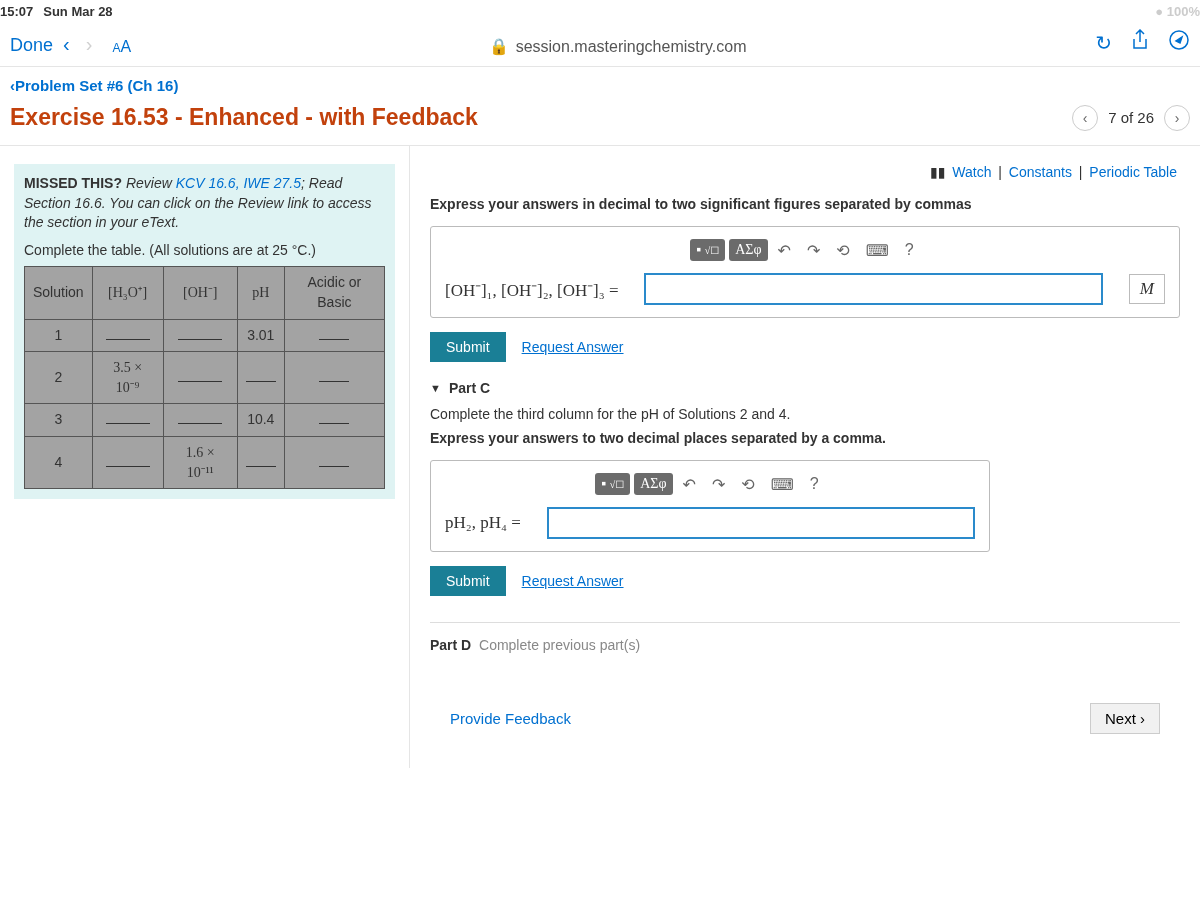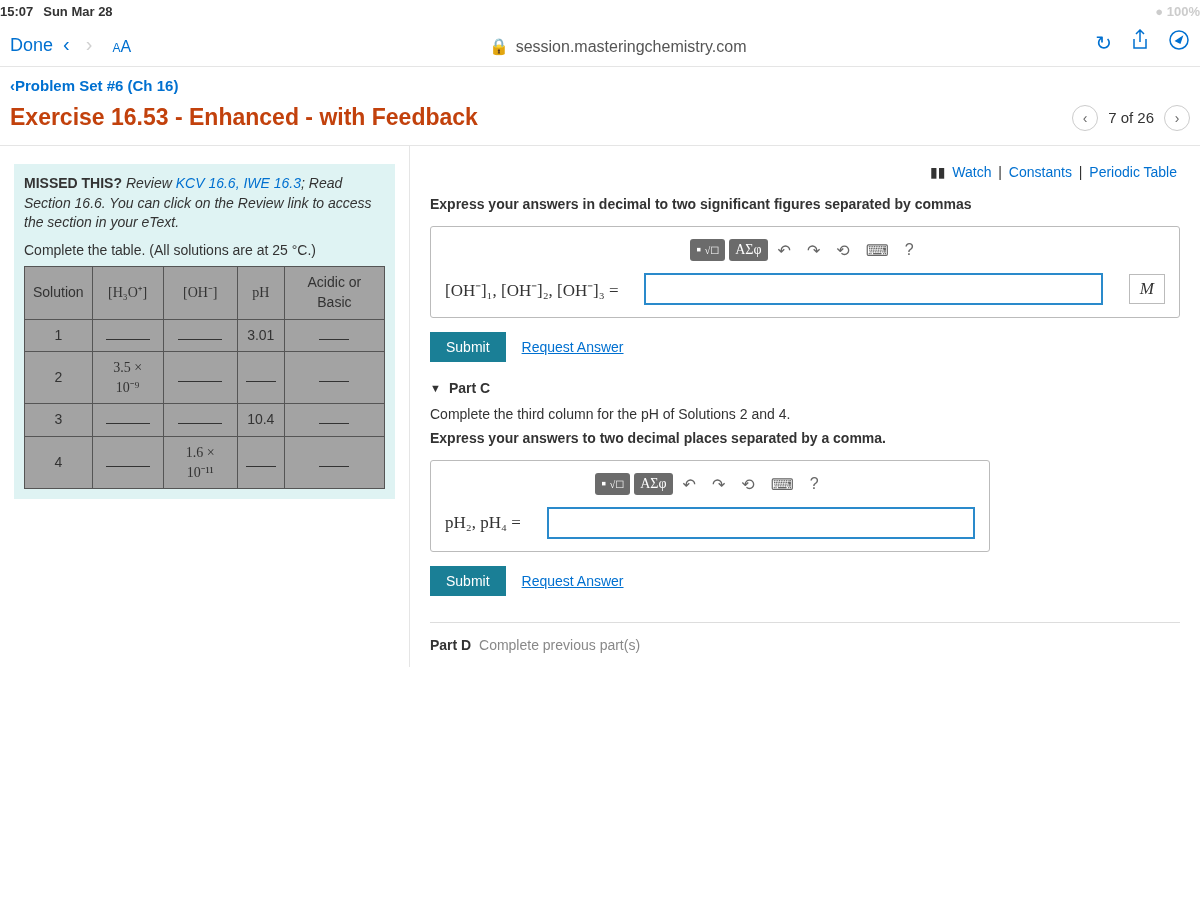--- a/index.html
+++ b/index.html
@@ -98,21 +98,21 @@
   <div class="pager">
     <span class="circ">‹</span>
     <span>7 of 26</span>
     <span class="circ">›</span>
   </div>
 </div>
 
 <div class="content">
   <div class="leftcol">
     <div class="hintbox">
-      <b>MISSED THIS?</b><span class="it"> Review </span><span class="kcv">KCV 16.6, IWE 16.3</span><span class="it">; Read Section 16.6. You can click on the Review link to access the section in your eText.</span>
+      <b>MISSED THIS?</b><span class="it"> Review </span><span class="kcv">KCV 16.6, IWE 27.5</span><span class="it">; Read Section 16.6. You can click on the Review link to access the section in your eText.</span>
       <div class="instr"><span>Complete the table. (All solutions are at 25 °C.)</span></div>
       <table class="data">
         <tbody>
             <tr>
           <th>Solution</th>
           <th class="sci">[H₃O⁺]</th>
           <th class="sci">[OH⁻]</th>
           <th class="sci">pH</th>
           <th>Acidic or Basic</th>
         </tr>
@@ -203,14 +203,18 @@
     <div class="btnrow">
       <button class="submit">Submit</button>
       <span class="reqans">Request Answer</span>
     </div>
 
     <hr class="sep">
     <div>
       <b>Part D</b>&nbsp;&nbsp;<span class="partd">Complete previous part(s)</span>
     </div>
 
+    <div class="footer">
+      <span class="feedback">Provide Feedback</span>
+      <button class="nextbtn"><span>Next</span> ›</button>
+    </div>
   </div>
 </div>
 
 </body></html>

